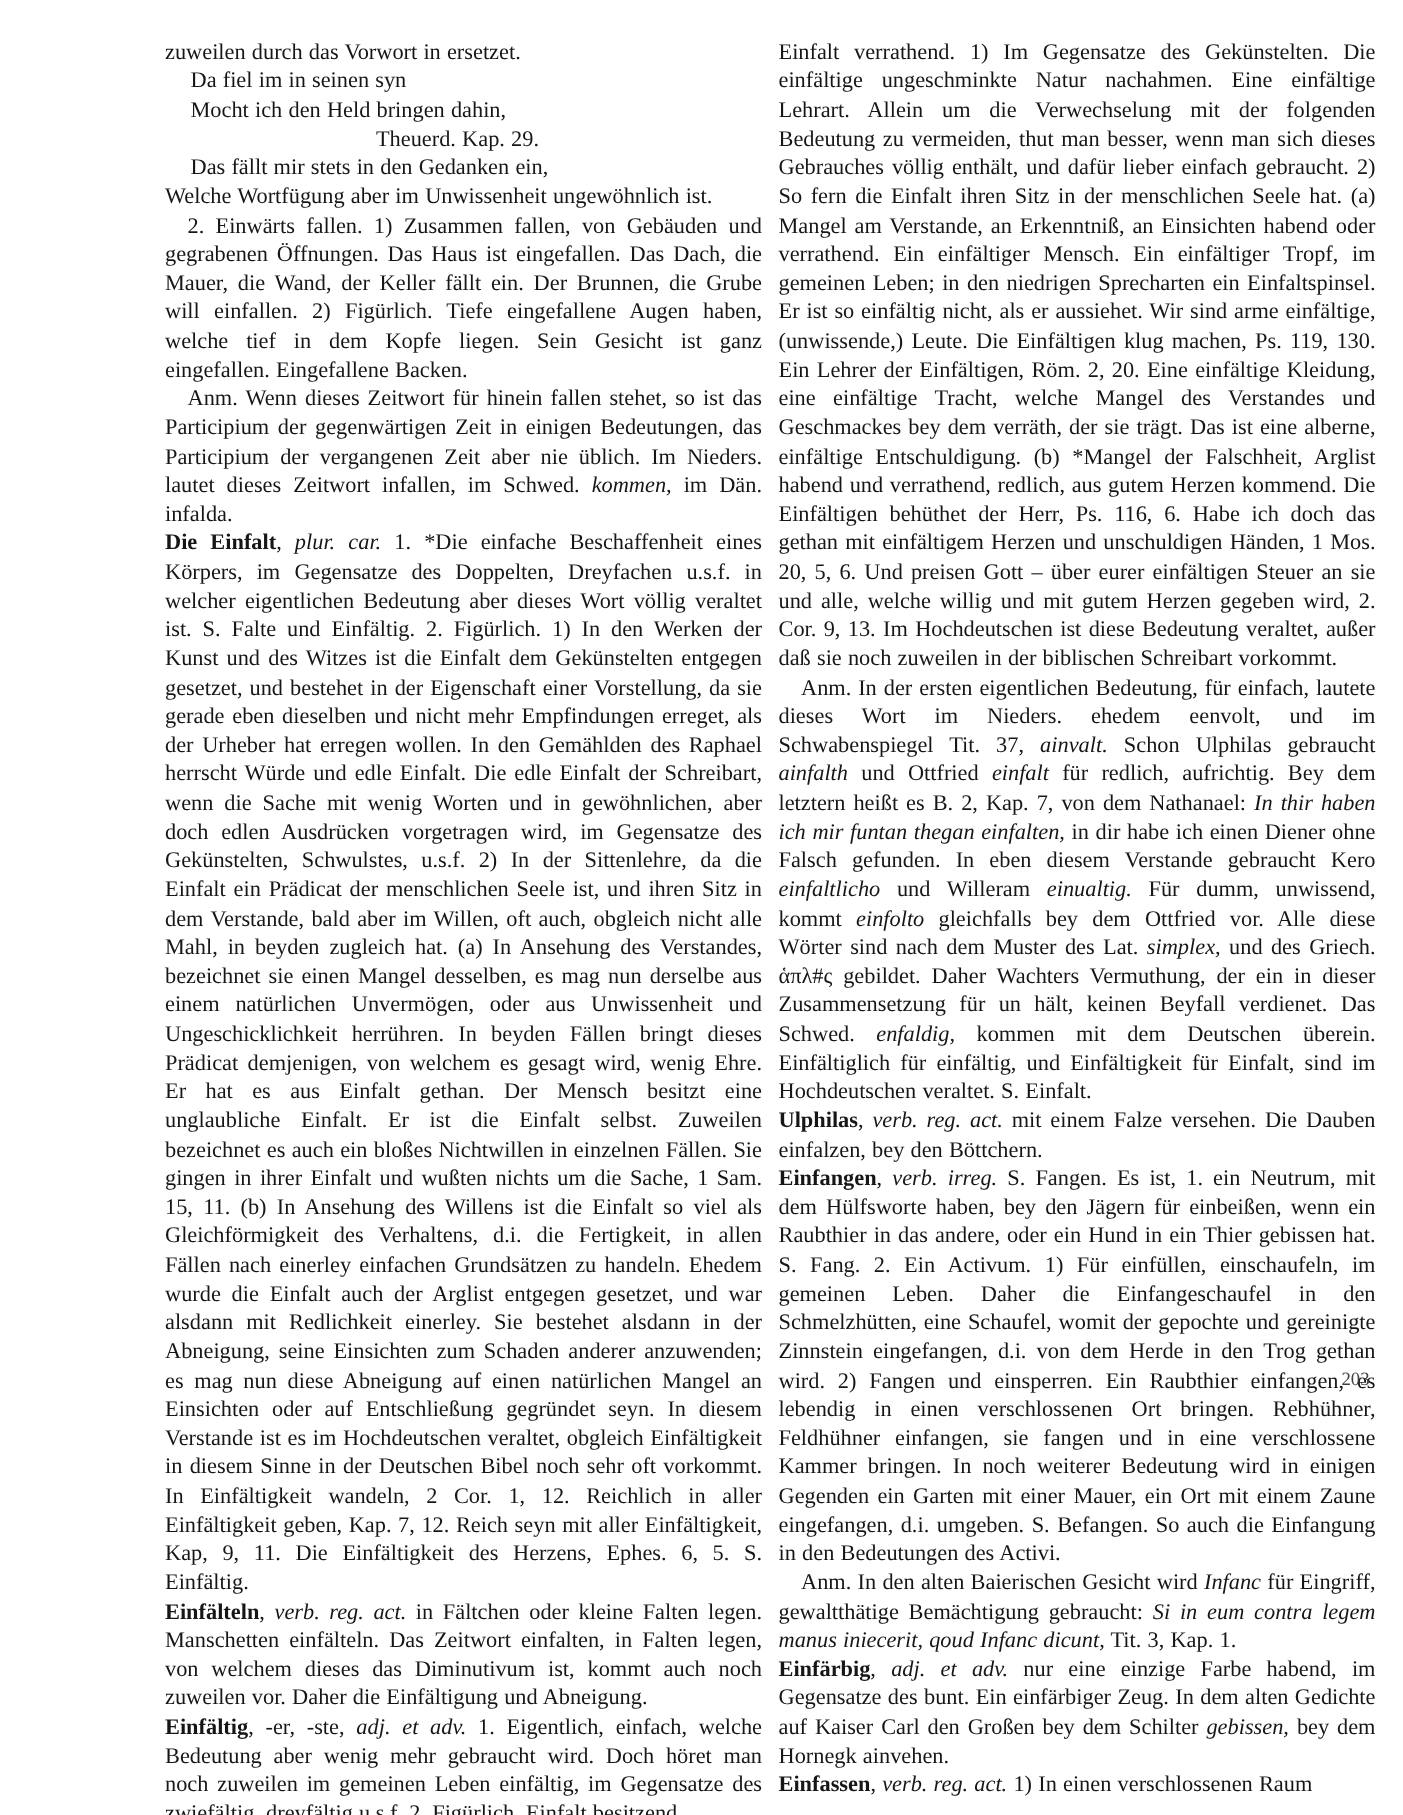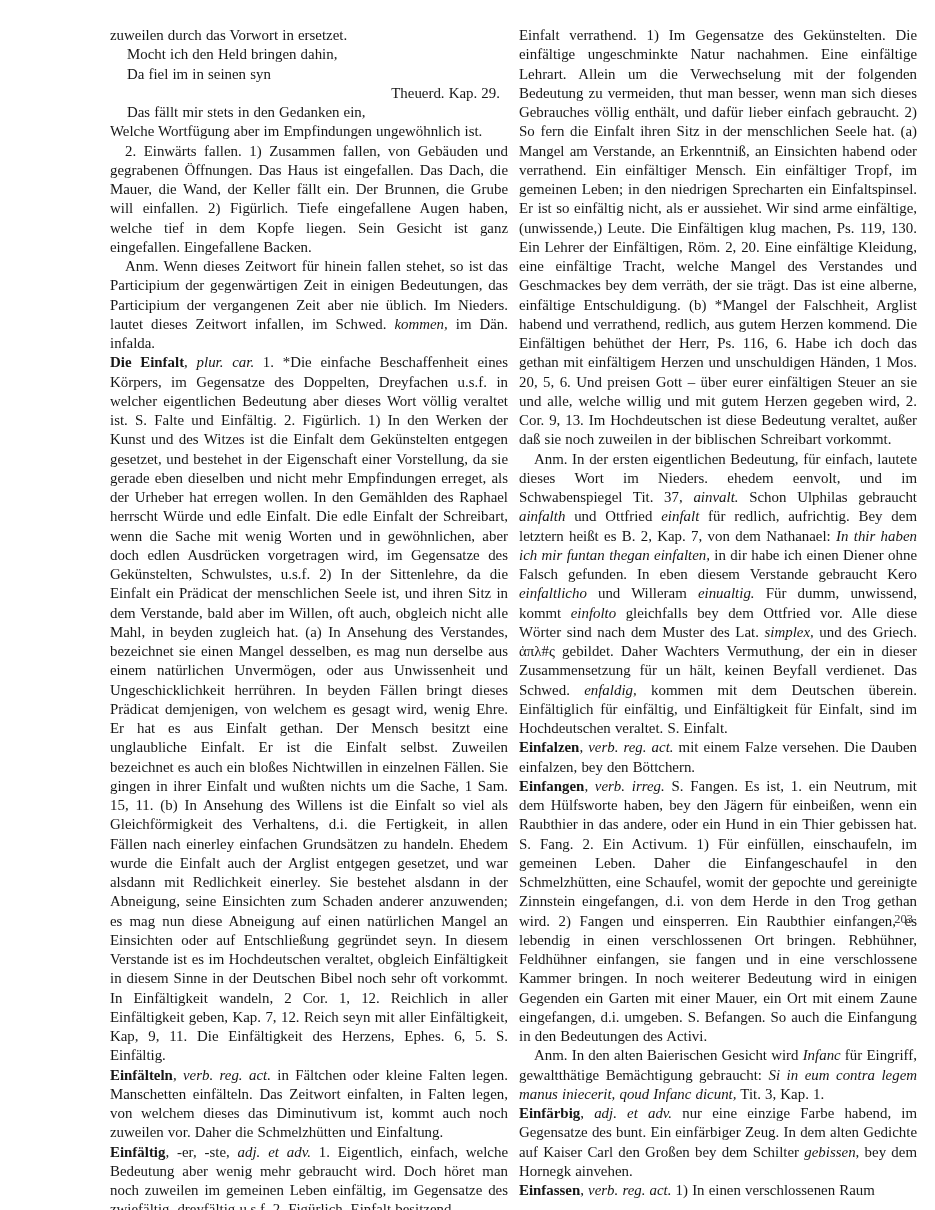--- a/index.html
+++ b/index.html
@@ -28,53 +28,53 @@
   .col {
     width: 398px;
     font-size: 14.9px;
     line-height: 19.25px;
     word-spacing: 0.4px;
   }
   .col p { margin: 0; }
   .para { text-align: justify; }
   .ti { text-indent: 15px; }
   .verse { text-align: left; padding-left: 17px; }
-  .ref { text-align: right; padding-right: 8px; }
+  .ref { text-align: center; padding-right: 8px; }
   .b { font-weight: bold; }
   .i { font-style: italic; }
   .pageno {
     position: absolute;
     right: 22px;
     bottom: 14px;
     font-size: 12.5px;
     color: #404040;
   }
 </style>
 </head>
 <body>
 
 <div class="page">
   <div class="cols">
     <div class="col">
         <p class="para"><span>zuweilen durch das Vorwort in ersetzet.</span></p>
+        <p class="verse"><span>Da fiel im in seinen syn</span></p>
         <p class="verse"><span>Mocht ich den Held bringen dahin,</span></p>
-        <p class="verse"><span>Da fiel im in seinen syn</span></p>
         <p class="ref"><span>Theuerd. Kap. 29.</span></p>
         <p class="verse"><span>Das fällt mir stets in den Gedanken ein,</span></p>
-        <p class="para"><span>Welche Wortfügung aber im Empfindungen ungewöhnlich ist.</span></p>
+        <p class="para"><span>Welche Wortfügung aber im Unwissenheit ungewöhnlich ist.</span></p>
         <p class="para ti"><span>2. Einwärts fallen. 1) Zusammen fallen, von Gebäuden und gegrabenen Öffnungen. Das Haus ist eingefallen. Das Dach, die Mauer, die Wand, der Keller fällt ein. Der Brunnen, die Grube will einfallen. 2) Figürlich. Tiefe eingefallene Augen haben, welche tief in dem Kopfe liegen. Sein Gesicht ist ganz eingefallen. Eingefallene Backen.</span></p>
         <p class="para ti"><span>Anm. Wenn dieses Zeitwort für hinein fallen stehet, so ist das Participium der gegenwärtigen Zeit in einigen Bedeutungen, das Participium der vergangenen Zeit aber nie üblich. Im Nieders. lautet dieses Zeitwort infallen, im Schwed. </span><span class="i">kommen,</span><span> im Dän. infalda.</span></p>
         <p class="para"><span class="b">Die Einfalt</span><span>, </span><span class="i">plur. car.</span><span> 1. *Die einfache Beschaffenheit eines Körpers, im Gegensatze des Doppelten, Dreyfachen u.s.f. in welcher eigentlichen Bedeutung aber dieses Wort völlig veraltet ist. S. Falte und Einfältig. 2. Figürlich. 1) In den Werken der Kunst und des Witzes ist die Einfalt dem Gekünstelten entgegen gesetzet, und bestehet in der Eigenschaft einer Vorstellung, da sie gerade eben dieselben und nicht mehr Empfindungen erreget, als der Urheber hat erregen wollen. In den Gemählden des Raphael herrscht Würde und edle Einfalt. Die edle Einfalt der Schreibart, wenn die Sache mit wenig Worten und in gewöhnlichen, aber doch edlen Ausdrücken vorgetragen wird, im Gegensatze des Gekünstelten, Schwulstes, u.s.f. 2) In der Sittenlehre, da die Einfalt ein Prädicat der menschlichen Seele ist, und ihren Sitz in dem Verstande, bald aber im Willen, oft auch, obgleich nicht alle Mahl, in beyden zugleich hat. (a) In Ansehung des Verstandes, bezeichnet sie einen Mangel desselben, es mag nun derselbe aus einem natürlichen Unvermögen, oder aus Unwissenheit und Ungeschicklichkeit herrühren. In beyden Fällen bringt dieses Prädicat demjenigen, von welchem es gesagt wird, wenig Ehre. Er hat es aus Einfalt gethan. Der Mensch besitzt eine unglaubliche Einfalt. Er ist die Einfalt selbst. Zuweilen bezeichnet es auch ein bloßes Nichtwillen in einzelnen Fällen. Sie gingen in ihrer Einfalt und wußten nichts um die Sache, 1 Sam. 15, 11. (b) In Ansehung des Willens ist die Einfalt so viel als Gleichförmigkeit des Verhaltens, d.i. die Fertigkeit, in allen Fällen nach einerley einfachen Grundsätzen zu handeln. Ehedem wurde die Einfalt auch der Arglist entgegen gesetzet, und war alsdann mit Redlichkeit einerley. Sie bestehet alsdann in der Abneigung, seine Einsichten zum Schaden anderer anzuwenden; es mag nun diese Abneigung auf einen natürlichen Mangel an Einsichten oder auf Entschließung gegründet seyn. In diesem Verstande ist es im Hochdeutschen veraltet, obgleich Einfältigkeit in diesem Sinne in der Deutschen Bibel noch sehr oft vorkommt. In Einfältigkeit wandeln, 2 Cor. 1, 12. Reichlich in aller Einfältigkeit geben, Kap. 7, 12. Reich seyn mit aller Einfältigkeit, Kap, 9, 11. Die Einfältigkeit des Herzens, Ephes. 6, 5. S. Einfältig.</span></p>
-        <p class="para"><span class="b">Einfälteln</span><span>, </span><span class="i">verb. reg. act.</span><span> in Fältchen oder kleine Falten legen. Manschetten einfälteln. Das Zeitwort einfalten, in Falten legen, von welchem dieses das Diminutivum ist, kommt auch noch zuweilen vor. Daher die Schmelzhütten und Einfaltung.</span></p>
+        <p class="para"><span class="b">Einfälteln</span><span>, </span><span class="i">verb. reg. act.</span><span> in Fältchen oder kleine Falten legen. Manschetten einfälteln. Das Zeitwort einfalten, in Falten legen, von welchem dieses das Diminutivum ist, kommt auch noch zuweilen vor. Daher die Einfältigung und Abneigung.</span></p>
         <p class="para"><span class="b">Einfältig</span><span>, -er, -ste, </span><span class="i">adj. et adv.</span><span> 1. Eigentlich, einfach, welche Bedeutung aber wenig mehr gebraucht wird. Doch höret man noch zuweilen im gemeinen Leben einfältig, im Gegensatze des zwiefältig, dreyfältig u.s.f. 2. Figürlich, Einfalt besitzend,</span></p>
       </div>
     <div class="col">
         <p class="para"><span>Einfalt verrathend. 1) Im Gegensatze des Gekünstelten. Die einfältige ungeschminkte Natur nachahmen. Eine einfältige Lehrart. Allein um die Verwechselung mit der folgenden Bedeutung zu vermeiden, thut man besser, wenn man sich dieses Gebrauches völlig enthält, und dafür lieber einfach gebraucht. 2) So fern die Einfalt ihren Sitz in der menschlichen Seele hat. (a) Mangel am Verstande, an Erkenntniß, an Einsichten habend oder verrathend. Ein einfältiger Mensch. Ein einfältiger Tropf, im gemeinen Leben; in den niedrigen Sprecharten ein Einfaltspinsel. Er ist so einfältig nicht, als er aussiehet. Wir sind arme einfältige, (unwissende,) Leute. Die Einfältigen klug machen, Ps. 119, 130. Ein Lehrer der Einfältigen, Röm. 2, 20. Eine einfältige Kleidung, eine einfältige Tracht, welche Mangel des Verstandes und Geschmackes bey dem verräth, der sie trägt. Das ist eine alberne, einfältige Entschuldigung. (b) *Mangel der Falschheit, Arglist habend und verrathend, redlich, aus gutem Herzen kommend. Die Einfältigen behüthet der Herr, Ps. 116, 6. Habe ich doch das gethan mit einfältigem Herzen und unschuldigen Händen, 1 Mos. 20, 5, 6. Und preisen Gott – über eurer einfältigen Steuer an sie und alle, welche willig und mit gutem Herzen gegeben wird, 2. Cor. 9, 13. Im Hochdeutschen ist diese Bedeutung veraltet, außer daß sie noch zuweilen in der biblischen Schreibart vorkommt.</span></p>
         <p class="para ti"><span>Anm. In der ersten eigentlichen Bedeutung, für einfach, lautete dieses Wort im Nieders. ehedem eenvolt, und im Schwabenspiegel Tit. 37, </span><span class="i">ainvalt.</span><span> Schon Ulphilas gebraucht </span><span class="i">ainfalth</span><span> und Ottfried </span><span class="i">einfalt</span><span> für redlich, aufrichtig. Bey dem letztern heißt es B. 2, Kap. 7, von dem Nathanael: </span><span class="i">In thir haben ich mir funtan thegan einfalten,</span><span> in dir habe ich einen Diener ohne Falsch gefunden. In eben diesem Verstande gebraucht Kero </span><span class="i">einfaltlicho</span><span> und Willeram </span><span class="i">einualtig.</span><span> Für dumm, unwissend, kommt </span><span class="i">einfolto</span><span> gleichfalls bey dem Ottfried vor. Alle diese Wörter sind nach dem Muster des Lat. </span><span class="i">simplex,</span><span> und des Griech. ἁπλ#ς gebildet. Daher Wachters Vermuthung, der ein in dieser Zusammensetzung für un hält, keinen Beyfall verdienet. Das Schwed. </span><span class="i">enfaldig,</span><span> kommen mit dem Deutschen überein. Einfältiglich für einfältig, und Einfältigkeit für Einfalt, sind im Hochdeutschen veraltet. S. Einfalt.</span></p>
-        <p class="para"><span class="b">Einfalzen</span><span>, </span><span class="i">verb. reg. act.</span><span> mit einem Falze versehen. Die Dauben einfalzen, bey den Böttchern.</span></p>
+        <p class="para"><span class="b">Ulphilas</span><span>, </span><span class="i">verb. reg. act.</span><span> mit einem Falze versehen. Die Dauben einfalzen, bey den Böttchern.</span></p>
         <p class="para"><span class="b">Einfangen</span><span>, </span><span class="i">verb. irreg.</span><span> S. Fangen. Es ist, 1. ein Neutrum, mit dem Hülfsworte haben, bey den Jägern für einbeißen, wenn ein Raubthier in das andere, oder ein Hund in ein Thier gebissen hat. S. Fang. 2. Ein Activum. 1) Für einfüllen, einschaufeln, im gemeinen Leben. Daher die Einfangeschaufel in den Schmelzhütten, eine Schaufel, womit der gepochte und gereinigte Zinnstein eingefangen, d.i. von dem Herde in den Trog gethan wird. 2) Fangen und einsperren. Ein Raubthier einfangen, es lebendig in einen verschlossenen Ort bringen. Rebhühner, Feldhühner einfangen, sie fangen und in eine verschlossene Kammer bringen. In noch weiterer Bedeutung wird in einigen Gegenden ein Garten mit einer Mauer, ein Ort mit einem Zaune eingefangen, d.i. umgeben. S. Befangen. So auch die Einfangung in den Bedeutungen des Activi.</span></p>
         <p class="para ti"><span>Anm. In den alten Baierischen Gesicht wird </span><span class="i">Infanc</span><span> für Eingriff, gewaltthätige Bemächtigung gebraucht: </span><span class="i">Si in eum contra legem manus iniecerit, qoud Infanc dicunt,</span><span> Tit. 3, Kap. 1.</span></p>
         <p class="para"><span class="b">Einfärbig</span><span>, </span><span class="i">adj. et adv.</span><span> nur eine einzige Farbe habend, im Gegensatze des bunt. Ein einfärbiger Zeug. In dem alten Gedichte auf Kaiser Carl den Großen bey dem Schilter </span><span class="i">gebissen,</span><span> bey dem Hornegk ainvehen.</span></p>
         <p class="para"><span class="b">Einfassen</span><span>, </span><span class="i">verb. reg. act.</span><span> 1) In einen verschlossenen Raum</span></p>
       </div>
   </div>
   <div class="pageno">203</div>
 </div>
 
 </body></html>

